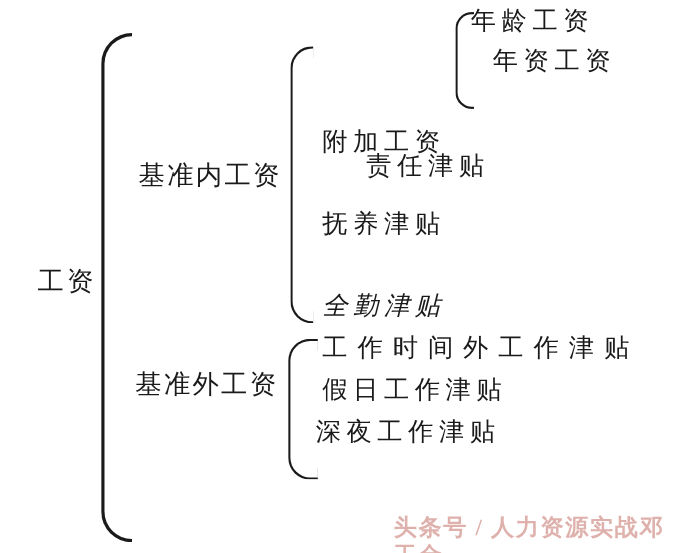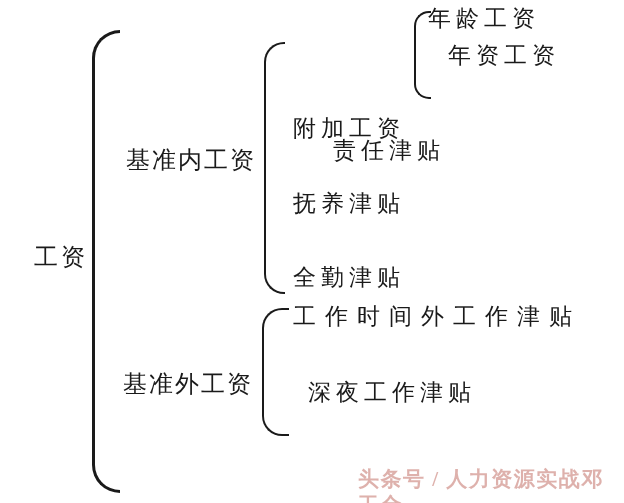--- a/index.html
+++ b/index.html
@@ -55,36 +55,36 @@
   .root-label {
     left: 34px; top: 245px;
     font-size: 24px;
     letter-spacing: 3px;
   }
   .group-label {
     font-size: 24px;
     letter-spacing: 2px;
   }
   .g1-label { left: 126px; top: 148px; }
-  .g2-label { left: 123px; top: 372px; }
+  .g2-label { left: 123px; top: 338px; }
 
   .c-basic   { left: 293px; top: 43px;  }
   .c-fujia   { left: 293px; top: 116px; }
   .c-zeren   { left: 293px; top: 138px; margin-left: 40px; }
   .c-fuyang  { left: 293px; top: 191px; }
   .c-zhuzhai { left: 293px; top: 228px; }
-  .c-quanqin { left: 293px; top: 265px; }
+  .c-quanqin { left: 293px; top: 265px; font-style: italic; }
 
   .l-nianling { left: 428px; top: 6px; text-align: right;  }
   .l-nianzi   { left: 448px; top: 43px; }
   .l-zhineng  { left: 448px; top: 77px; }
 
   .c-overtime { left: 293px; top: 304px; letter-spacing: 9px; }
   .c-holiday  { left: 293px; top: 342px; }
-  .c-night    { left: 308px; top: 380px; text-align: right; }
+  .c-night    { left: 287px; top: 380px; text-align: right; }
   .c-traffic  { left: 293px; top: 417px; }
 
   .watermark {
     position: absolute;
     left: 358px; top: 466px;
     font-size: 21px;
     line-height: 26px;
     letter-spacing: 1.5px;
     font-weight: bold;
     color: rgba(190, 100, 90, 0.5);
@@ -111,17 +111,18 @@
   <span class="txt c-quanqin">全勤津贴</span>
 
   <div class="brace brace-basic"></div>
 
   <span class="txt l-nianling">年龄工资</span>
   <span class="txt l-nianzi">年资工资</span>
 
   <div class="brace brace-nonbase"></div>
 
   <span class="txt c-overtime">工作时间外工作津贴</span>
+  <span class="txt c-holiday">假日工作津贴</span>
   <span class="txt c-night">深夜工作津贴</span>
 
   <span class="watermark">头条号 / 人力资源实战邓玉金</span>
 
 </div>
 
 </body></html>

